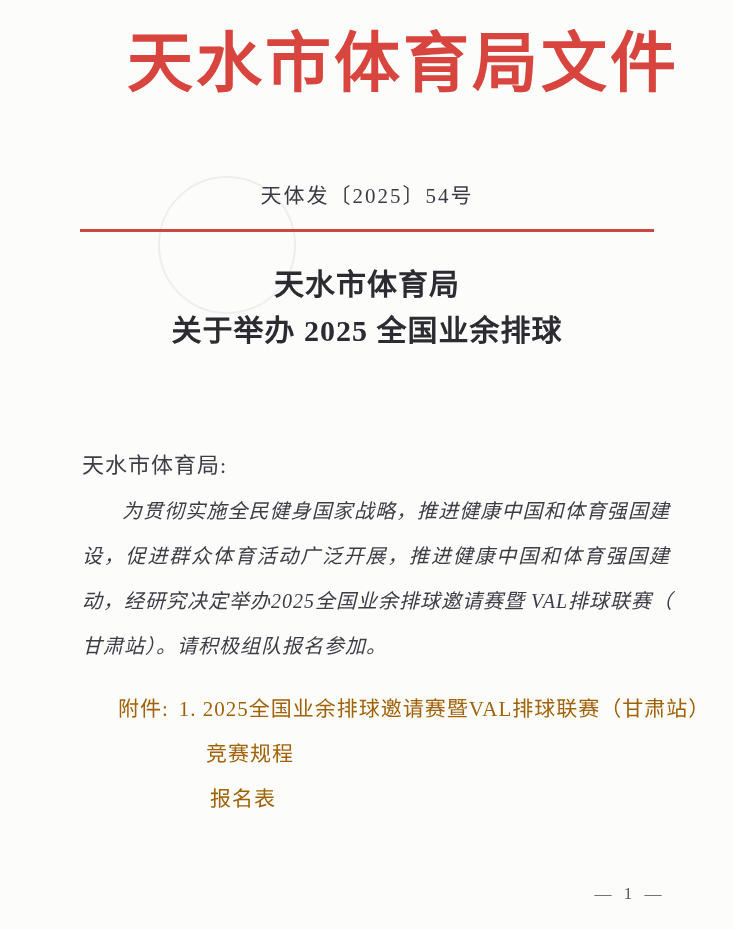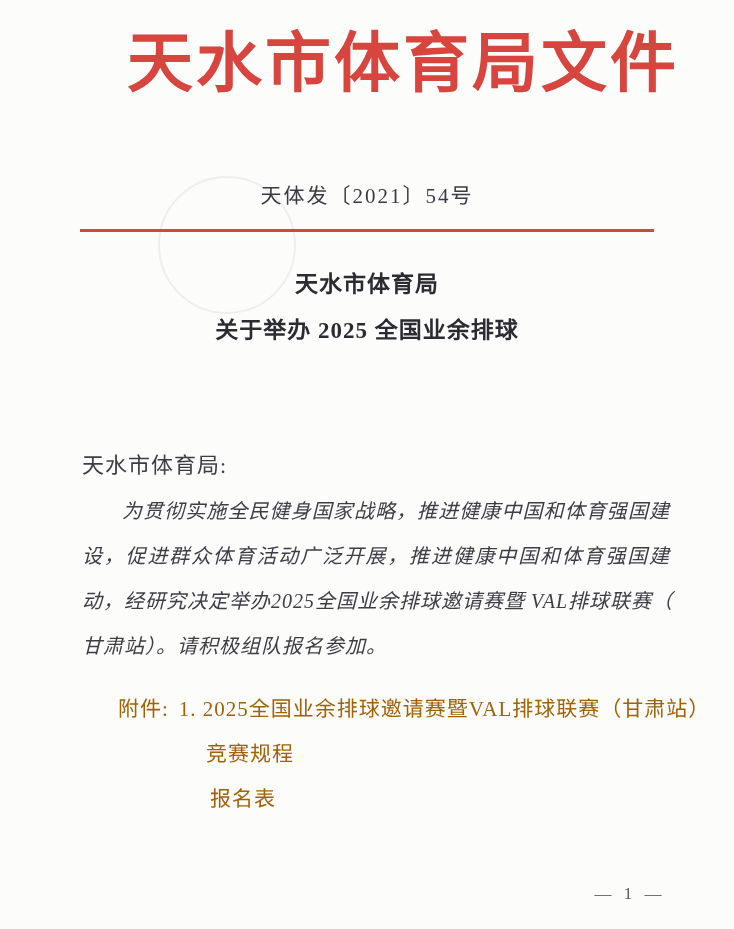--- a/index.html
+++ b/index.html
@@ -63,21 +63,21 @@
   .title-block {
     position: absolute;
     top: 262px;
     left: 0;
     width: 100%;
     text-align: center;
     font-weight: bold;
     color: #2b2b31;
   }
   .title-line {
-    font-size: 23px;
+    font-size: 30px;
     line-height: 46px;
     letter-spacing: 1px;
     white-space: nowrap;
   }
   .salutation {
     position: absolute;
     left: 82px;
     top: 450px;
     font-size: 22px;
     line-height: 32px;
@@ -131,21 +131,21 @@
 </style>
 </head>
 <body>
 
 <div class="page">
 
   <div class="seal-ghost"></div>
 
   <div class="masthead">天水市体育局文件</div>
 
-  <div class="doc-number">天体发〔2021〕54号</div>
+  <div class="doc-number">天体发〔2025〕54号</div>
 
   <div class="red-rule"></div>
 
   <div class="title-block">
     <div class="title-line">天水市体育局</div>
     <div class="title-line">关于举办 2025 全国业余排球</div>
   </div>
 
   <div class="salutation">天水市体育局:</div>
 

